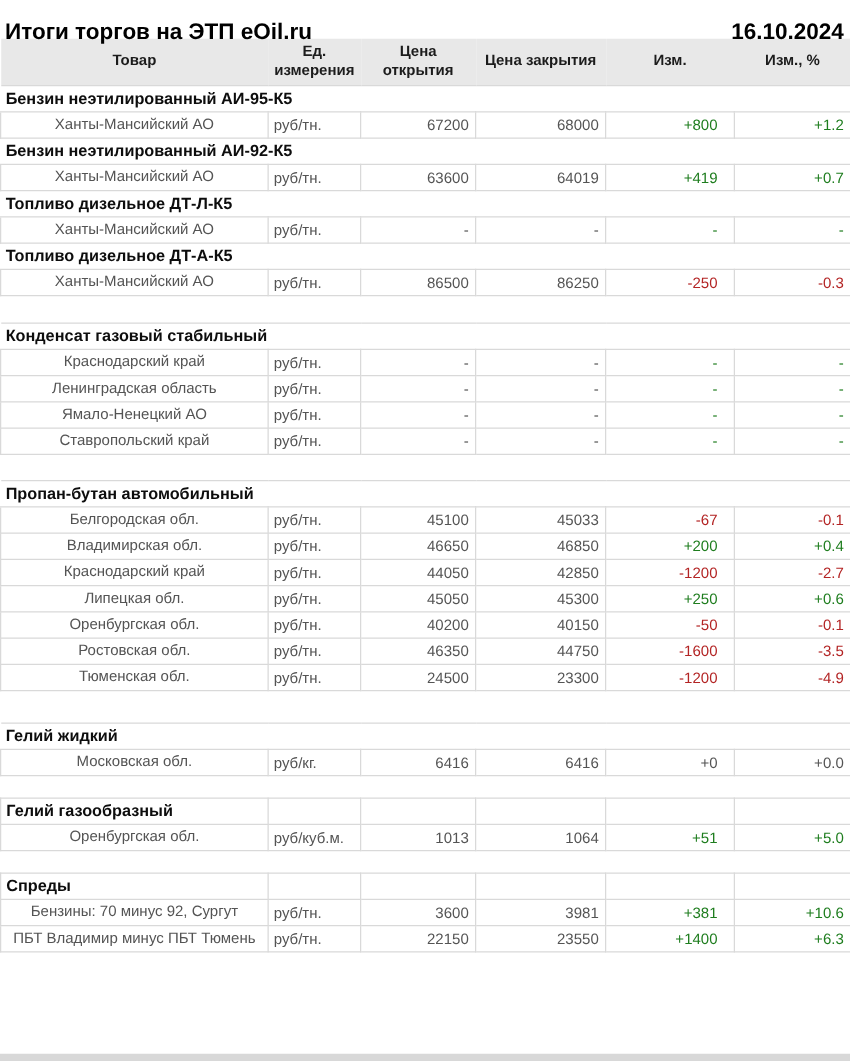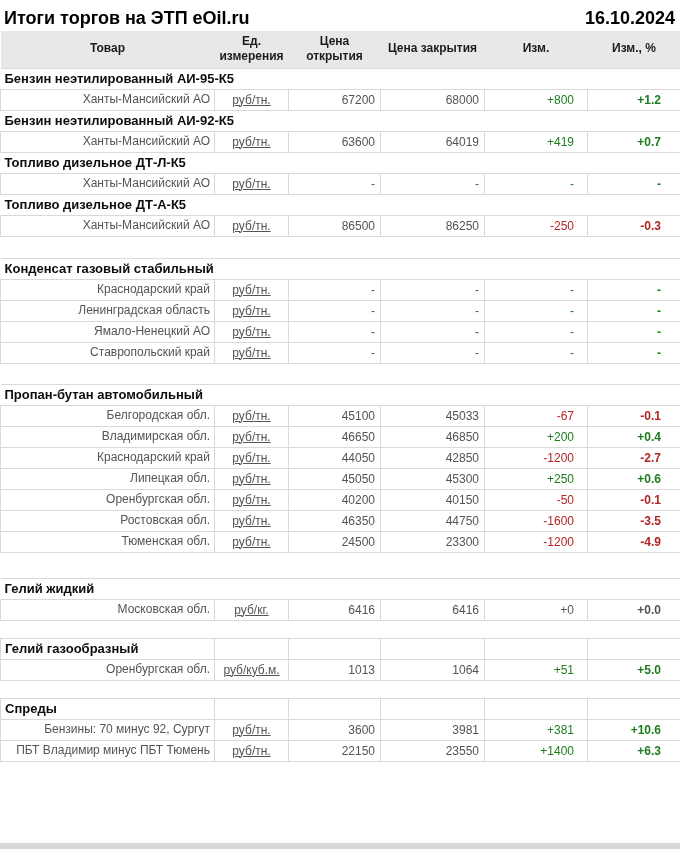--- a/index.html
+++ b/index.html
@@ -4,21 +4,21 @@
 <style>
   * { box-sizing: border-box; }
   html, body { margin: 0; padding: 0; }
   body {
     width: 680px; height: 849px; overflow: hidden;
     background: #ffffff;
     font-family: "Liberation Sans", sans-serif;
     position: relative;
   }
   .titlebar {
-    display: flex; justify-content: space-between; align-items: flex-end;
+    display: flex; justify-content: space-between; align-items: center;
     padding: 21px 5px 2px 4px; height: 31px;
   }
   .title, .date {
     font-size: 18px; font-weight: 700; color: #000; line-height: 1.25;
     white-space: nowrap;
   }
   table {
     border-collapse: collapse; table-layout: fixed; width: 680px;
   }
   thead th {
@@ -27,25 +27,25 @@
     text-align: center; vertical-align: middle;
     height: 37px; padding: 2px 4px; line-height: 1.3;
   }
   tbody td {
     border: 1px solid #d9d9d9;
     font-size: 12px; color: #545454;
     height: 21px; padding: 1px 4px;
     vertical-align: middle;
     white-space: nowrap; overflow: hidden;
   }
-  td.name  { text-align: right; white-space: normal; line-height: 1.2; }
-  td.unit  { text-align: center; text-decoration: underline; }
+  td.name  { text-align: center; white-space: normal; line-height: 1.2; }
+  td.unit  { text-align: left; }
   td.num   { text-align: right; padding-right: 5px; }
   td.change{ padding-right: 13px; }
-  td.pct   { padding-right: 19px; font-weight: bold; }
+  td.pct   { padding-right: 5px; }
   tr.section-row td.plain {
     border-left: none; border-right: none;
     white-space: nowrap; overflow: visible;
   }
   .section-title {
     font-weight: 700; color: #0d0d0d; font-size: 13px;
   }
   tr.gap-row td { border: none; padding: 0; }
   .pos  { color: var(--pos, #1e7d1e); }
   .neg  { color: var(--neg, #b32424); }

